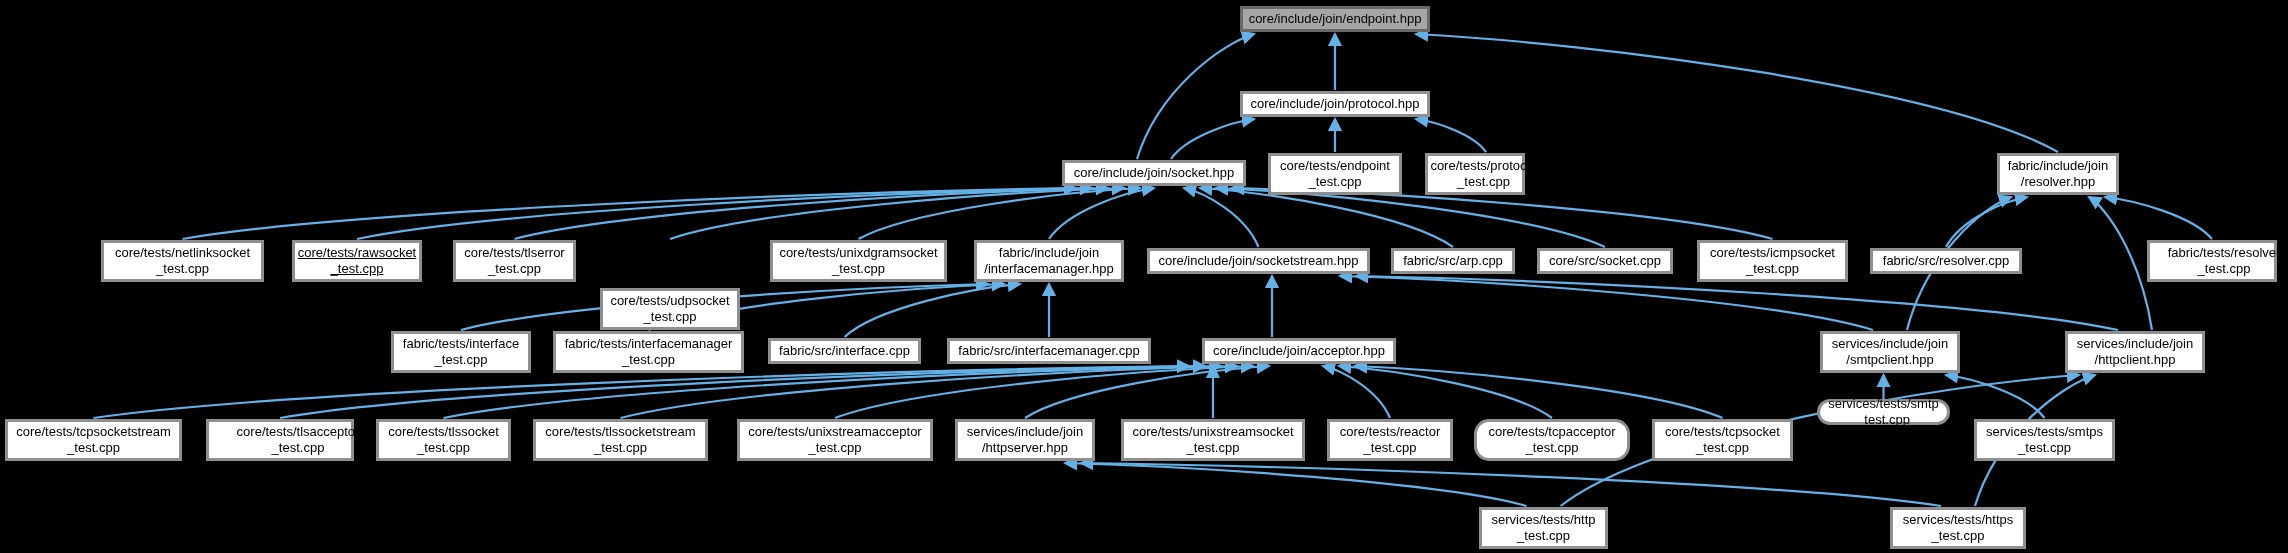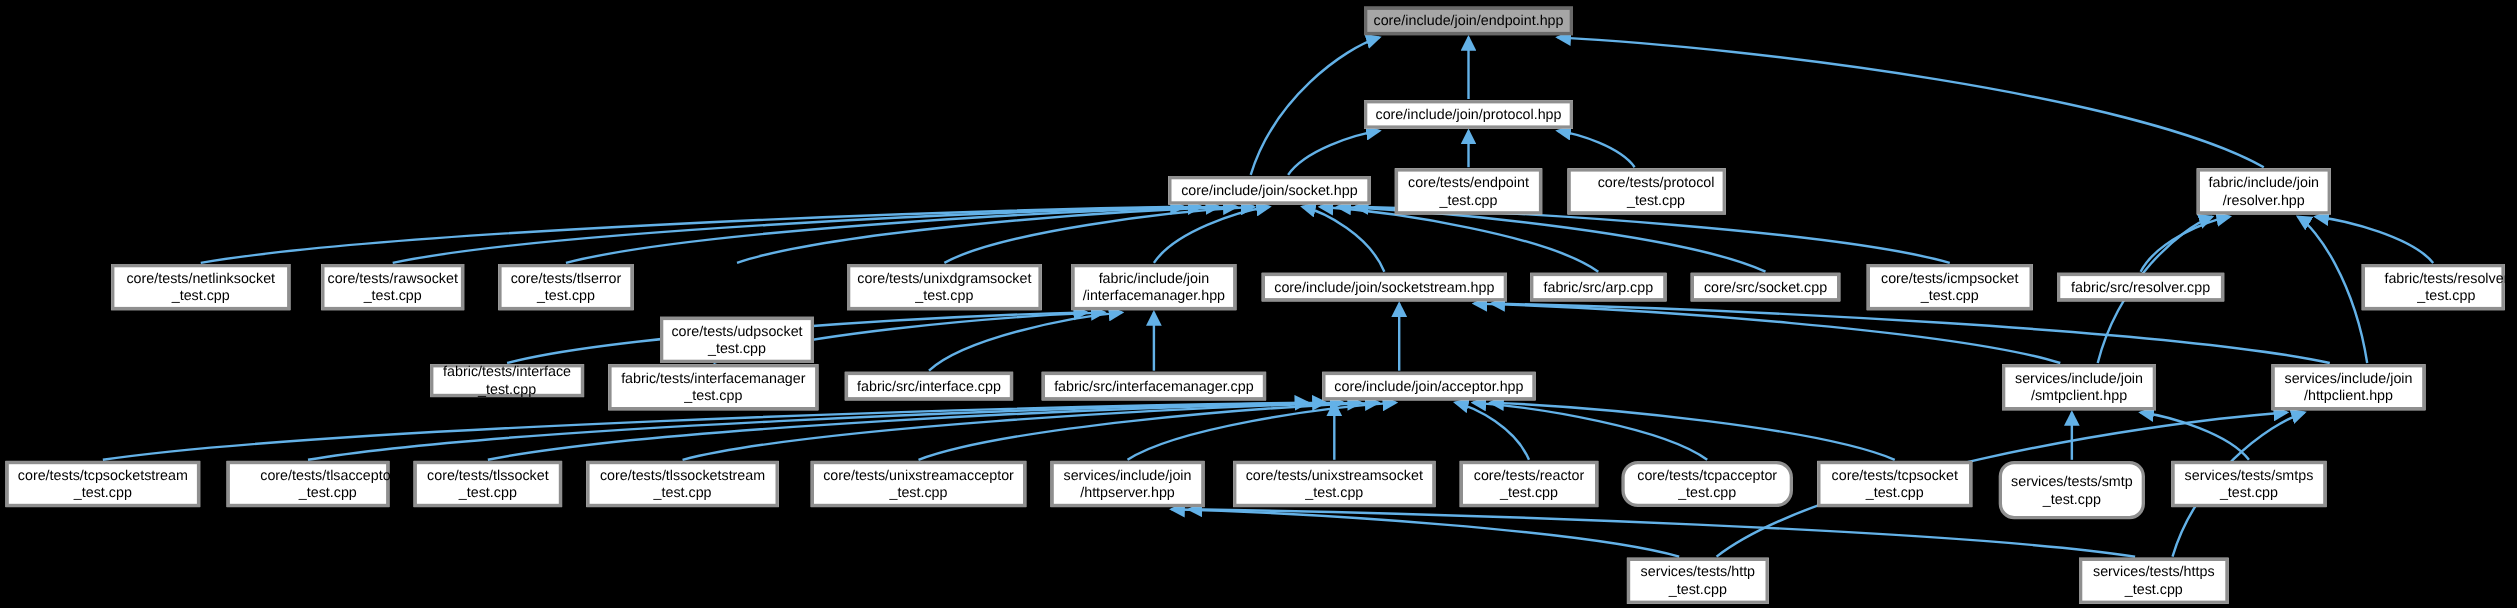--- a/index.html
+++ b/index.html
@@ -85,33 +85,33 @@
     <div class="node" style="left: 1240px; top: 91px; width: 190px; height: 26px;">
       <div class="nline">core/include/join/protocol.hpp</div>
     </div>
     <div class="node" style="left: 1062px; top: 160px; width: 184px; height: 26px;">
       <div class="nline">core/include/join/socket.hpp</div>
     </div>
     <div class="node" style="left: 1268px; top: 153px; width: 134px; height: 42px;">
       <div class="nline">core/tests/endpoint</div>
       <div class="nline">_test.cpp</div>
     </div>
-    <div class="node" style="left: 1425px; top: 153px; width: 144px; height: 42px; padding-left: 17px;">
+    <div class="node" style="left: 1425px; top: 153px; width: 100px; height: 42px; padding-left: 17px;">
       <div class="nline">core/tests/protocol</div>
       <div class="nline">_test.cpp</div>
     </div>
     <div class="node" style="left: 1997px; top: 153px; width: 122px; height: 42px;">
       <div class="nline">fabric/include/join</div>
       <div class="nline">/resolver.hpp</div>
     </div>
     <div class="node" style="left: 101px; top: 240px; width: 163px; height: 42px;">
       <div class="nline">core/tests/netlinksocket</div>
       <div class="nline">_test.cpp</div>
     </div>
-    <div class="node" style="left: 292px; top: 240px; width: 130px; height: 42px;">
+    <div class="node" style="left: 292px; top: 240px; width: 130px; height: 42px; text-decoration: underline;">
       <div class="nline">core/tests/rawsocket</div>
       <div class="nline">_test.cpp</div>
     </div>
     <div class="node" style="left: 453px; top: 240px; width: 123px; height: 42px;">
       <div class="nline">core/tests/tlserror</div>
       <div class="nline">_test.cpp</div>
     </div>
     <div class="node" style="left: 600px; top: 240px; width: 140px; height: 42px; margin-top: 48px;">
       <div class="nline">core/tests/udpsocket</div>
       <div class="nline">_test.cpp</div>
@@ -137,21 +137,21 @@
       <div class="nline">core/tests/icmpsocket</div>
       <div class="nline">_test.cpp</div>
     </div>
     <div class="node" style="left: 1870px; top: 248px; width: 152px; height: 26px;">
       <div class="nline">fabric/src/resolver.cpp</div>
     </div>
     <div class="node" style="left: 2147px; top: 240px; width: 130px; height: 42px; padding-left: 24px;">
       <div class="nline">fabric/tests/resolver</div>
       <div class="nline">_test.cpp</div>
     </div>
-    <div class="node" style="left: 391px; top: 331px; width: 140px; height: 30px;">
+    <div class="node" style="left: 391px; top: 331px; width: 140px; height: 42px;">
       <div class="nline">fabric/tests/interface</div>
       <div class="nline">_test.cpp</div>
     </div>
     <div class="node" style="left: 553px; top: 331px; width: 191px; height: 42px;">
       <div class="nline">fabric/tests/interfacemanager</div>
       <div class="nline">_test.cpp</div>
     </div>
     <div class="node" style="left: 768px; top: 338px; width: 153px; height: 26px;">
       <div class="nline">fabric/src/interface.cpp</div>
     </div>
@@ -202,21 +202,21 @@
       <div class="nline">_test.cpp</div>
     </div>
     <div class="node" style="left: 1474px; top: 419px; width: 156px; height: 42px; border-radius: 15px;">
       <div class="nline">core/tests/tcpacceptor</div>
       <div class="nline">_test.cpp</div>
     </div>
     <div class="node" style="left: 1652px; top: 419px; width: 141px; height: 42px;">
       <div class="nline">core/tests/tcpsocket</div>
       <div class="nline">_test.cpp</div>
     </div>
-    <div class="node" style="left: 1817px; top: 419px; width: 133px; height: 53px; border-radius: 14px;">
+    <div class="node" style="left: 1817px; top: 399px; width: 133px; height: 26px; border-radius: 14px;">
       <div class="nline">services/tests/smtp</div>
       <div class="nline">_test.cpp</div>
     </div>
     <div class="node" style="left: 1974px; top: 419px; width: 141px; height: 42px;">
       <div class="nline">services/tests/smtps</div>
       <div class="nline">_test.cpp</div>
     </div>
     <div class="node" style="left: 1479px; top: 507px; width: 129px; height: 42px;">
       <div class="nline">services/tests/http</div>
       <div class="nline">_test.cpp</div>

